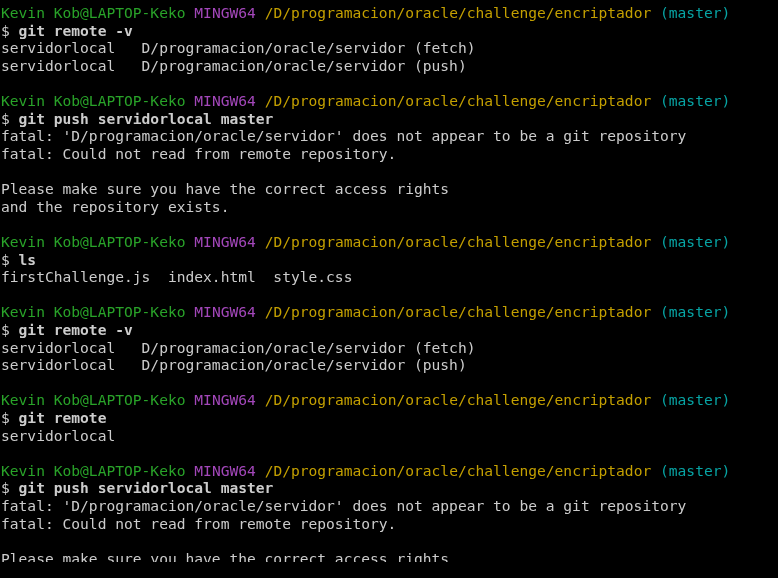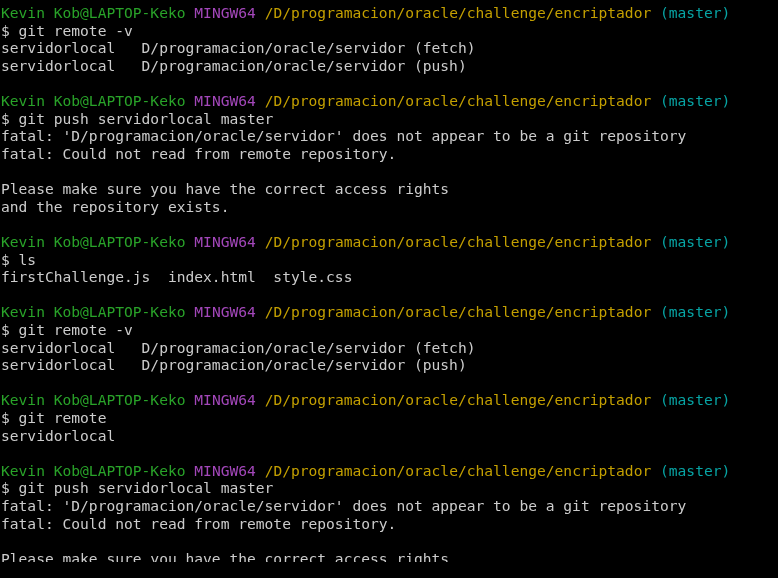--- a/index.html
+++ b/index.html
@@ -33,18 +33,18 @@
     white-space: pre;
     overflow: hidden;
   }
   .blank { height: 17.62px; }
   .seg { white-space: pre; }
   .c-user   { color: #29a329; }
   .c-shell  { color: #a347ba; }
   .c-path   { color: #c4a000; }
   .c-branch { color: #07a4a4; }
   .c-out    { color: #cccccc; }
-  .c-cmd    { color: #cccccc; }
+  .c-cmd    { color: #cccccc; font-weight: bold; }
 </style>
 </head>
 <body>
 
 <div id="terminal"><div><div class="line"><span class="seg c-user">Kevin Kob@LAPTOP-Keko</span><span class="seg c-out"> </span><span class="seg c-shell">MINGW64</span><span class="seg c-out"> </span><span class="seg c-path">/D/programacion/oracle/challenge/encriptador</span><span class="seg c-out"> </span><span class="seg c-branch">(master)</span></div><div class="line"><span class="seg c-out">$ </span><span class="seg c-cmd">git remote -v</span></div><div class="line"><span class="seg c-out">servidorlocal   D/programacion/oracle/servidor (fetch)</span></div><div class="line"><span class="seg c-out">servidorlocal   D/programacion/oracle/servidor (push)</span></div><div class="line blank" style="color: transparent;">&nbsp;</div></div><div><div class="line"><span class="seg c-user">Kevin Kob@LAPTOP-Keko</span><span class="seg c-out"> </span><span class="seg c-shell">MINGW64</span><span class="seg c-out"> </span><span class="seg c-path">/D/programacion/oracle/challenge/encriptador</span><span class="seg c-out"> </span><span class="seg c-branch">(master)</span></div><div class="line"><span class="seg c-out">$ </span><span class="seg c-cmd">git push servidorlocal master</span></div><div class="line"><span class="seg c-out">fatal: 'D/programacion/oracle/servidor' does not appear to be a git repository</span></div><div class="line"><span class="seg c-out">fatal: Could not read from remote repository.</span></div><div class="line blank" style="color: transparent;">&nbsp;</div><div class="line"><span class="seg c-out">Please make sure you have the correct access rights</span></div><div class="line"><span class="seg c-out">and the repository exists.</span></div><div class="line blank" style="color: transparent;">&nbsp;</div></div><div><div class="line"><span class="seg c-user">Kevin Kob@LAPTOP-Keko</span><span class="seg c-out"> </span><span class="seg c-shell">MINGW64</span><span class="seg c-out"> </span><span class="seg c-path">/D/programacion/oracle/challenge/encriptador</span><span class="seg c-out"> </span><span class="seg c-branch">(master)</span></div><div class="line"><span class="seg c-out">$ </span><span class="seg c-cmd">ls</span></div><div class="line"><span class="seg c-out">firstChallenge.js  index.html  style.css</span></div><div class="line blank" style="color: transparent;">&nbsp;</div></div><div><div class="line"><span class="seg c-user">Kevin Kob@LAPTOP-Keko</span><span class="seg c-out"> </span><span class="seg c-shell">MINGW64</span><span class="seg c-out"> </span><span class="seg c-path">/D/programacion/oracle/challenge/encriptador</span><span class="seg c-out"> </span><span class="seg c-branch">(master)</span></div><div class="line"><span class="seg c-out">$ </span><span class="seg c-cmd">git remote -v</span></div><div class="line"><span class="seg c-out">servidorlocal   D/programacion/oracle/servidor (fetch)</span></div><div class="line"><span class="seg c-out">servidorlocal   D/programacion/oracle/servidor (push)</span></div><div class="line blank" style="color: transparent;">&nbsp;</div></div><div><div class="line"><span class="seg c-user">Kevin Kob@LAPTOP-Keko</span><span class="seg c-out"> </span><span class="seg c-shell">MINGW64</span><span class="seg c-out"> </span><span class="seg c-path">/D/programacion/oracle/challenge/encriptador</span><span class="seg c-out"> </span><span class="seg c-branch">(master)</span></div><div class="line"><span class="seg c-out">$ </span><span class="seg c-cmd">git remote</span></div><div class="line"><span class="seg c-out">servidorlocal</span></div><div class="line blank" style="color: transparent;">&nbsp;</div></div><div><div class="line"><span class="seg c-user">Kevin Kob@LAPTOP-Keko</span><span class="seg c-out"> </span><span class="seg c-shell">MINGW64</span><span class="seg c-out"> </span><span class="seg c-path">/D/programacion/oracle/challenge/encriptador</span><span class="seg c-out"> </span><span class="seg c-branch">(master)</span></div><div class="line"><span class="seg c-out">$ </span><span class="seg c-cmd">git push servidorlocal master</span></div><div class="line"><span class="seg c-out">fatal: 'D/programacion/oracle/servidor' does not appear to be a git repository</span></div><div class="line"><span class="seg c-out">fatal: Could not read from remote repository.</span></div><div class="line blank" style="color: transparent;">&nbsp;</div><div class="line"><span class="seg c-out">Please make sure you have the correct access rights</span></div><div class="line"><span class="seg c-out">and the repository exists.</span></div></div></div>
 
 </body></html>

